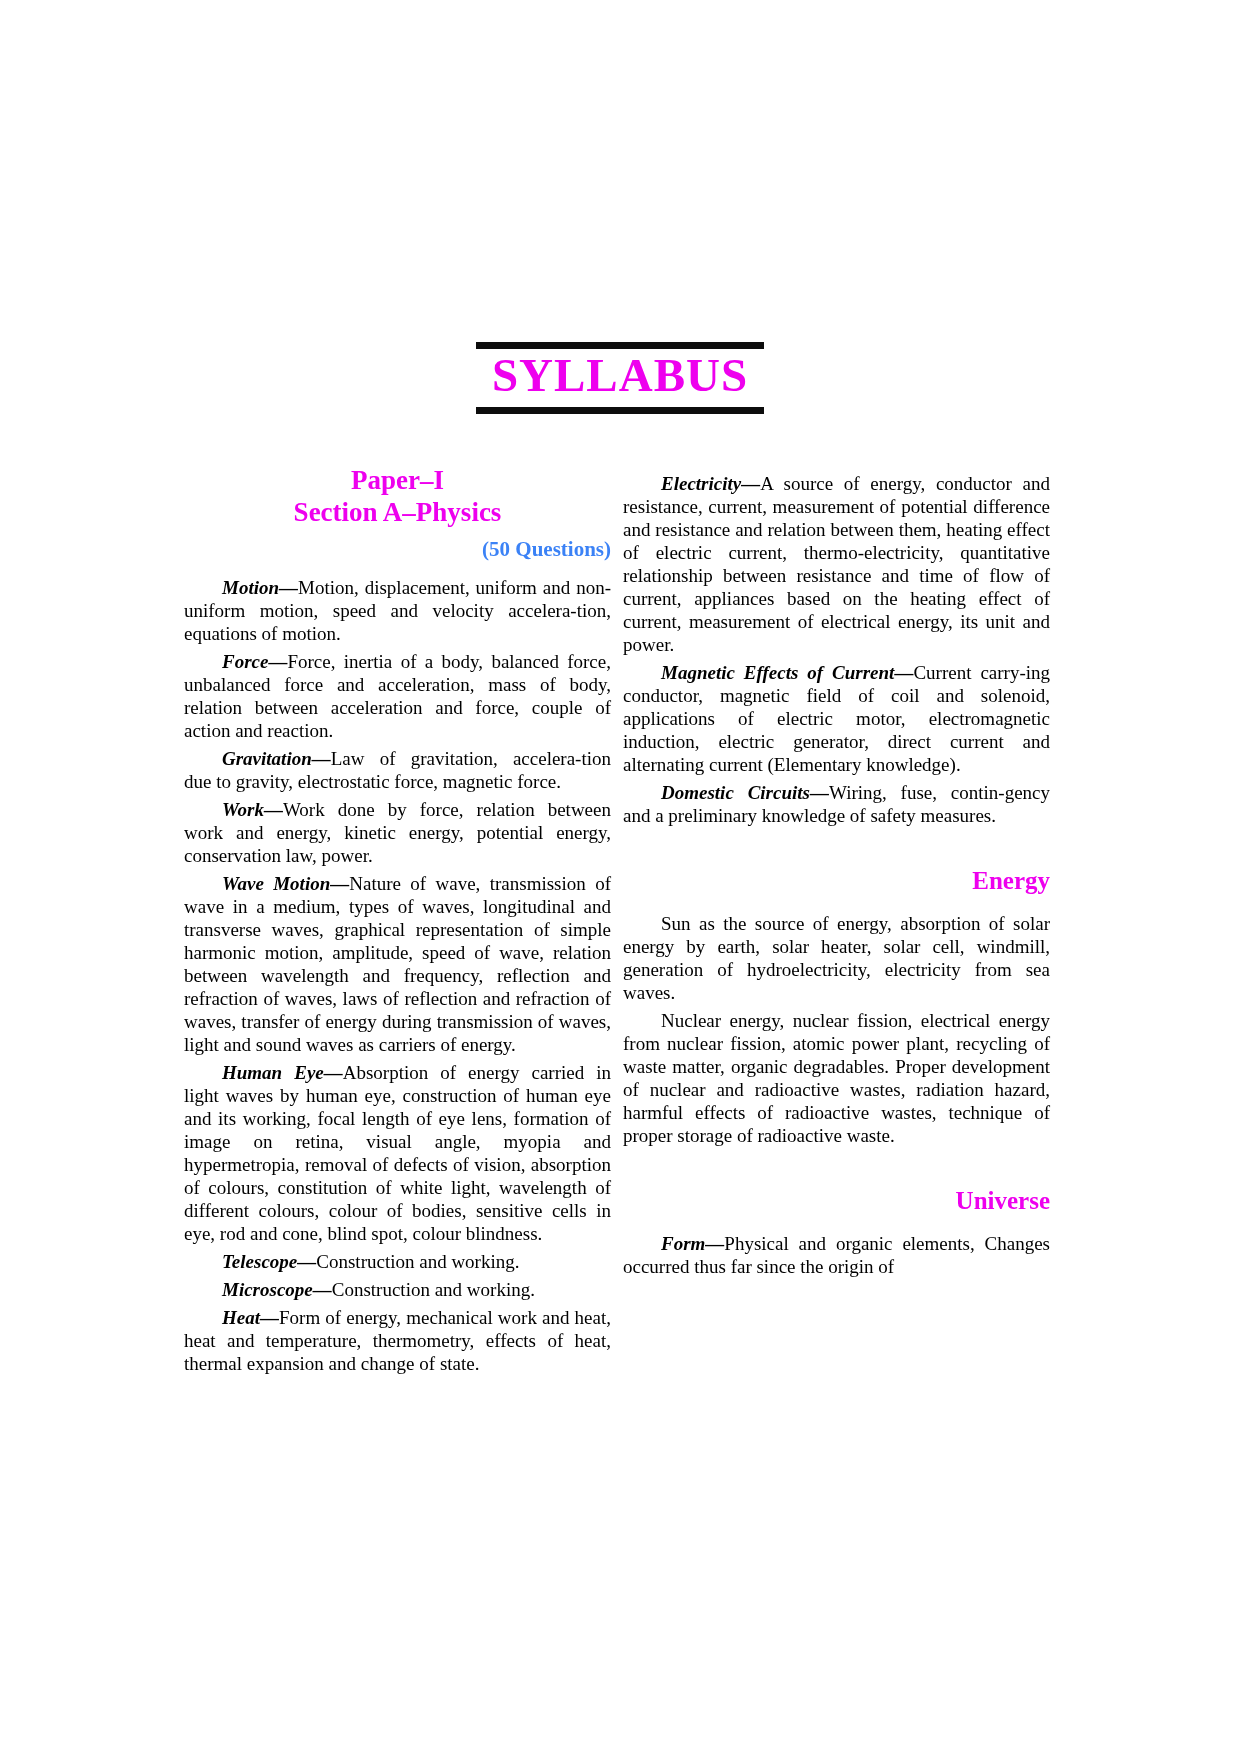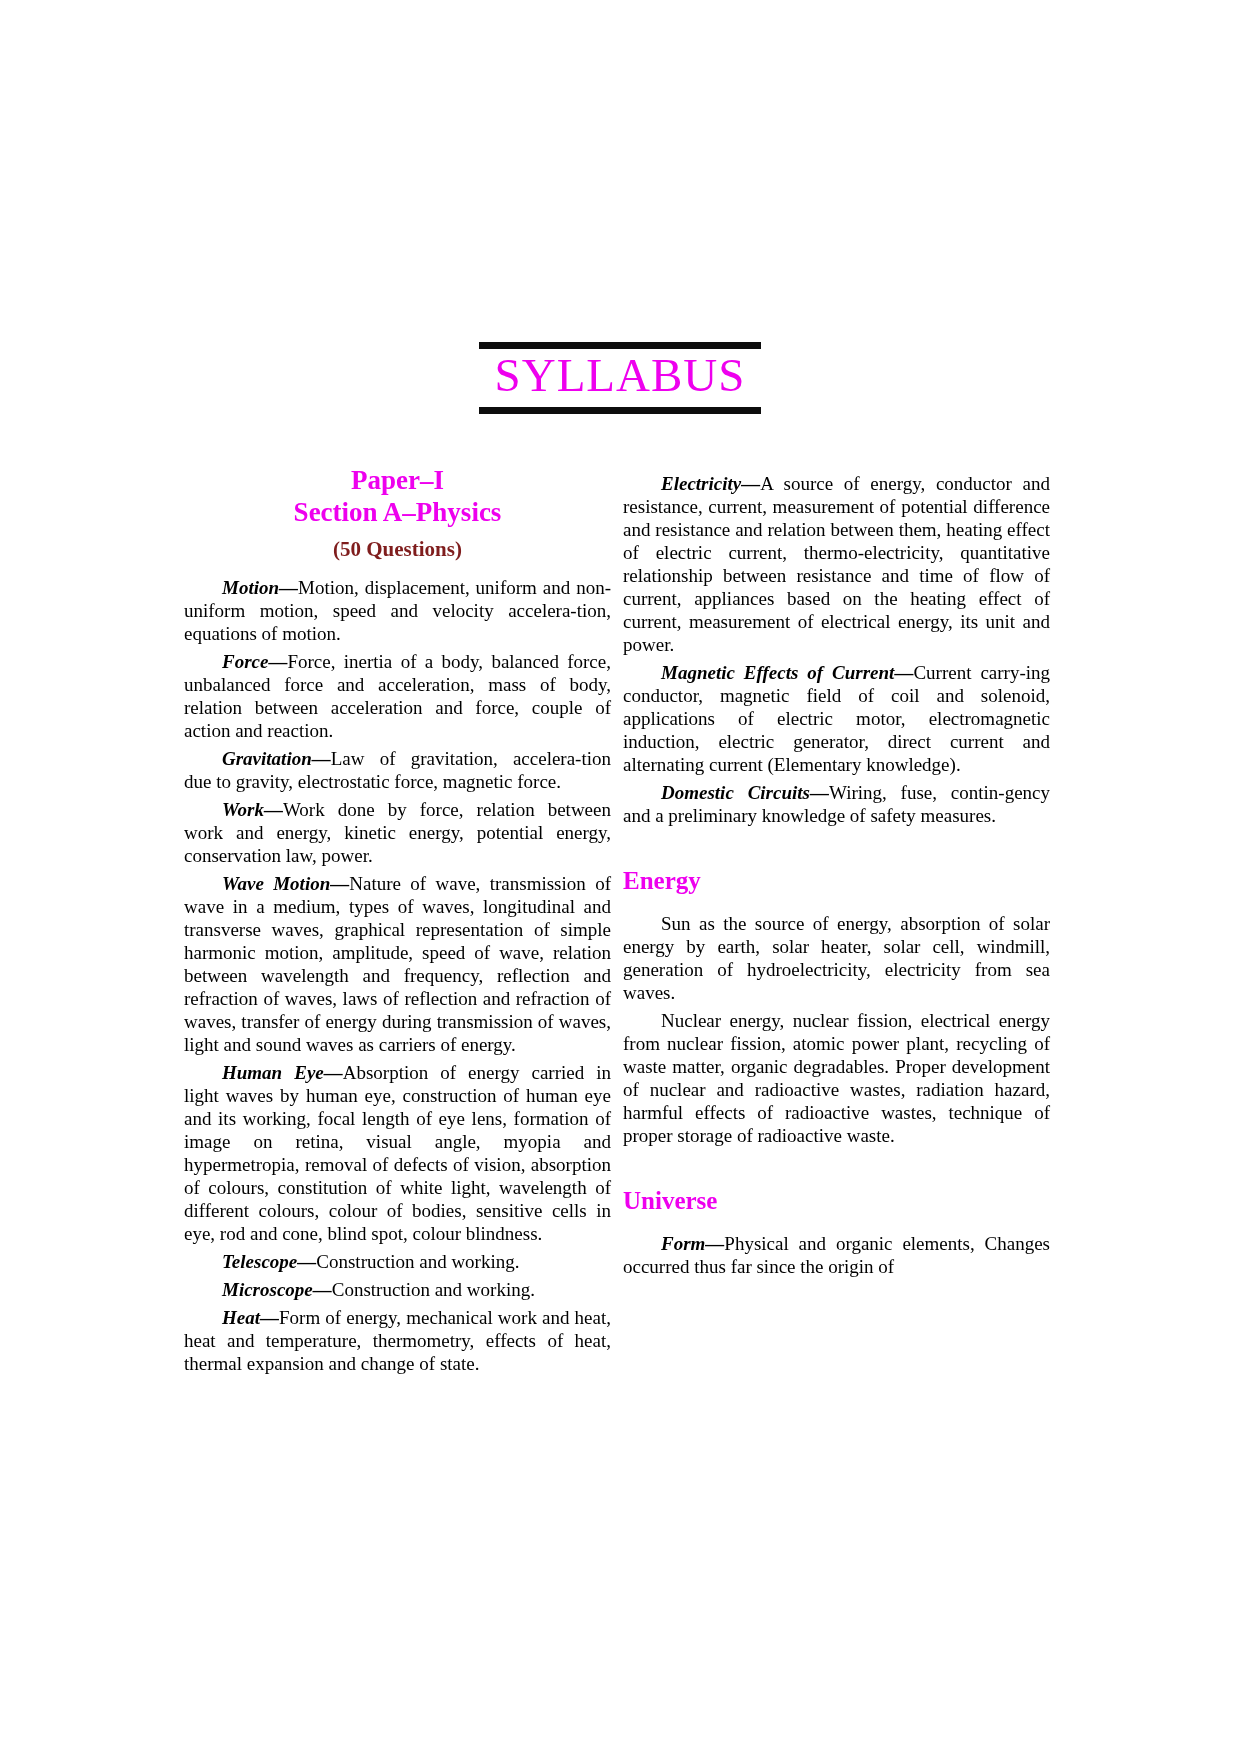--- a/index.html
+++ b/index.html
@@ -23,21 +23,21 @@
   .title-box {
     display: inline-block;
     border-top: 7px solid #0d0d0d;
     border-bottom: 7px solid #0d0d0d;
     padding: 1px 16px 7px 16px;
   }
   .page-title {
     margin: 0;
     font-size: 47px;
     line-height: 50px;
-    font-weight: 400;
+    font-weight: 700;
     letter-spacing: 1px;
     color: #ee00ee;
   }
   .content {
     margin: 50px 0 0 184px;
     width: 872px;
     display: flex;
     gap: 12px;
   }
   .col {
@@ -49,41 +49,41 @@
   .paper-heading, .section-heading {
     margin: 0;
     text-align: center;
     color: #ee00ee;
     font-weight: 700;
     font-size: 27px;
     line-height: 32px;
   }
   .question-count {
     margin: 9px 0 15px 0;
-    text-align: center;
+    text-align: right;
     font-weight: 700;
     font-size: 21px;
     line-height: 24px;
-    color: #7f1d1d;
+    color: #3b82f6;
   }
   .para {
     margin: 0 0 5px 0;
     font-size: 19px;
     line-height: 23px;
     text-align: justify;
     text-indent: 38px;
     color: #000000;
   }
   .lead {
     font-weight: 700;
     font-style: italic;
   }
   .mid-heading {
     margin: 40px 0 17px 0;
-    text-align: left;
+    text-align: right;
     color: #ee00ee;
     font-weight: 700;
     font-size: 25px;
     line-height: 28px;
   }
 </style>
 </head>
 <body>
 
 <div class="page">

